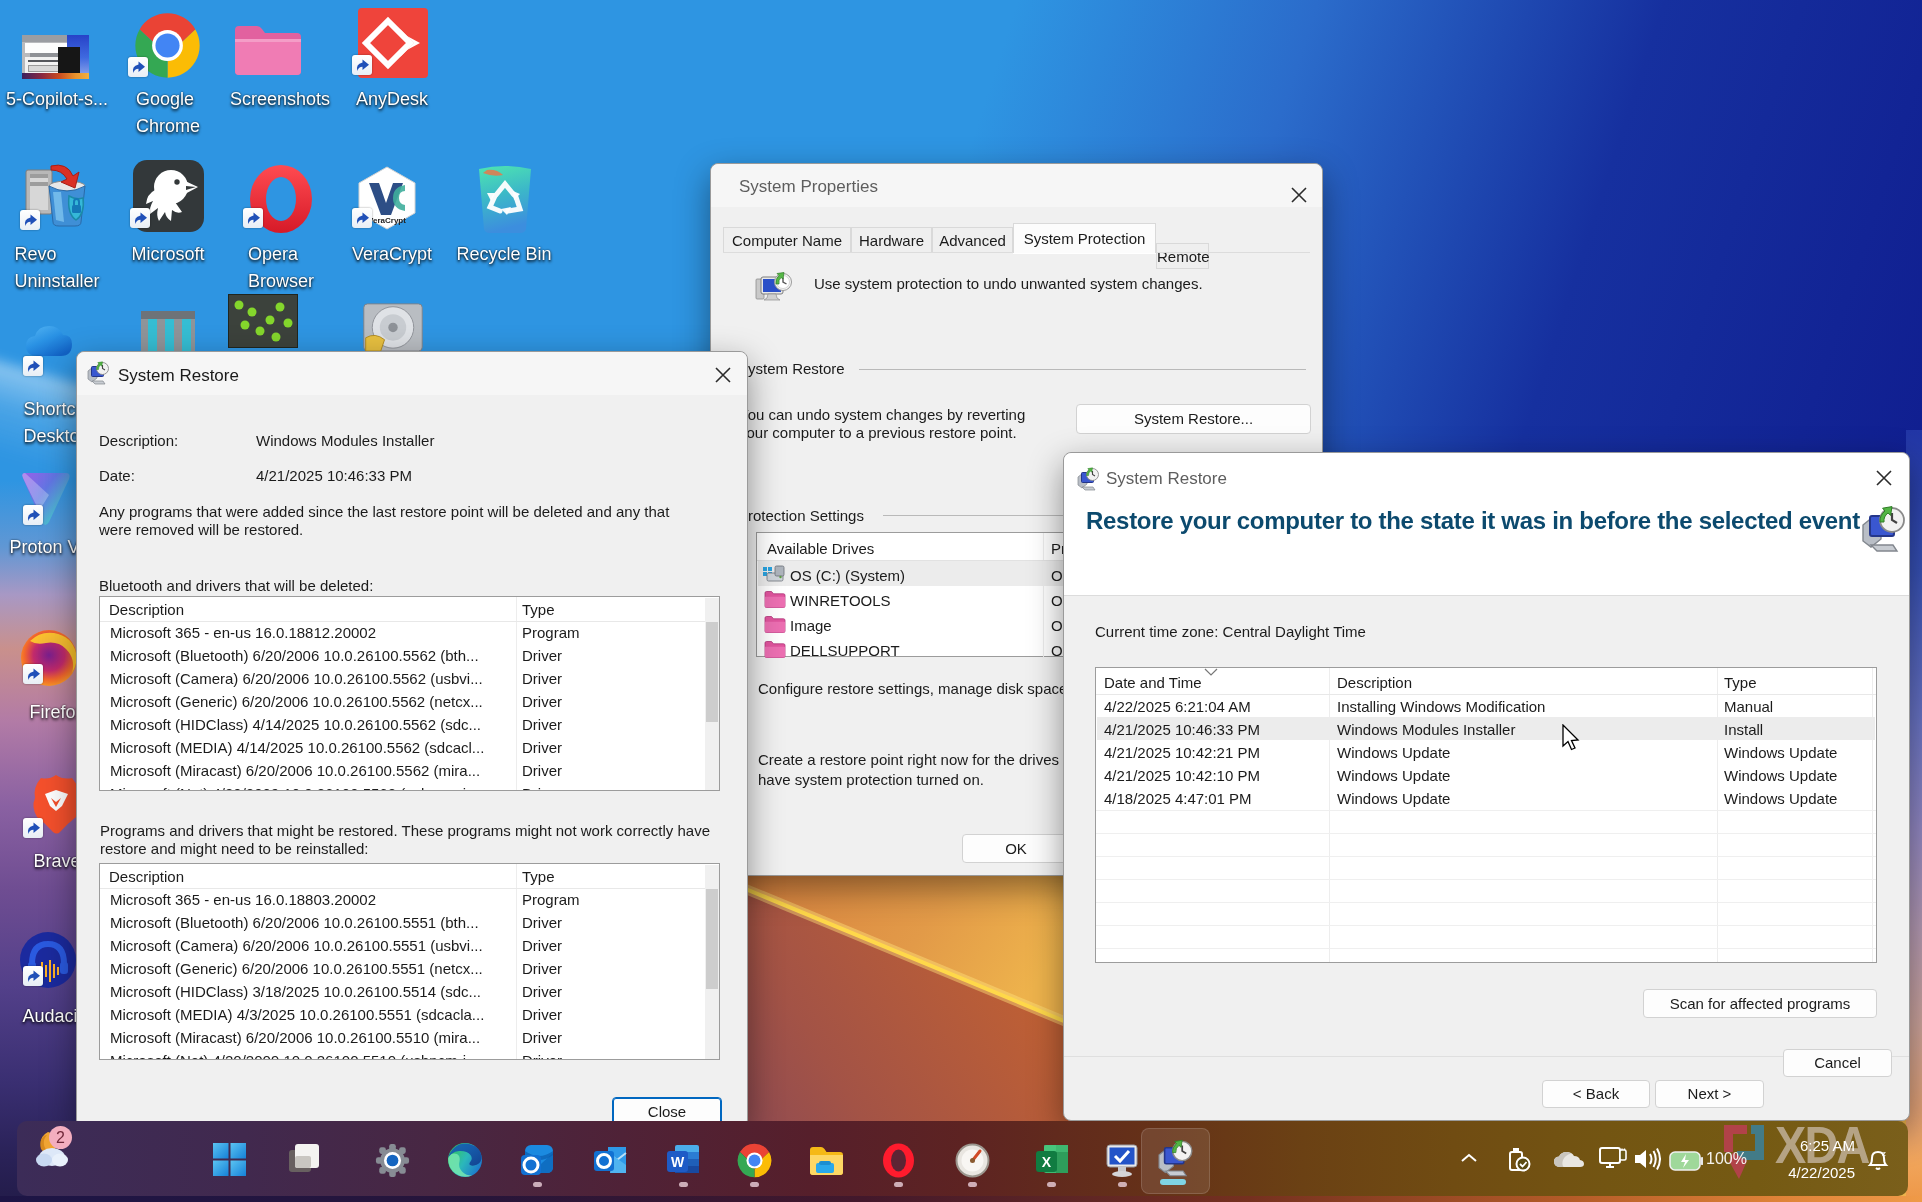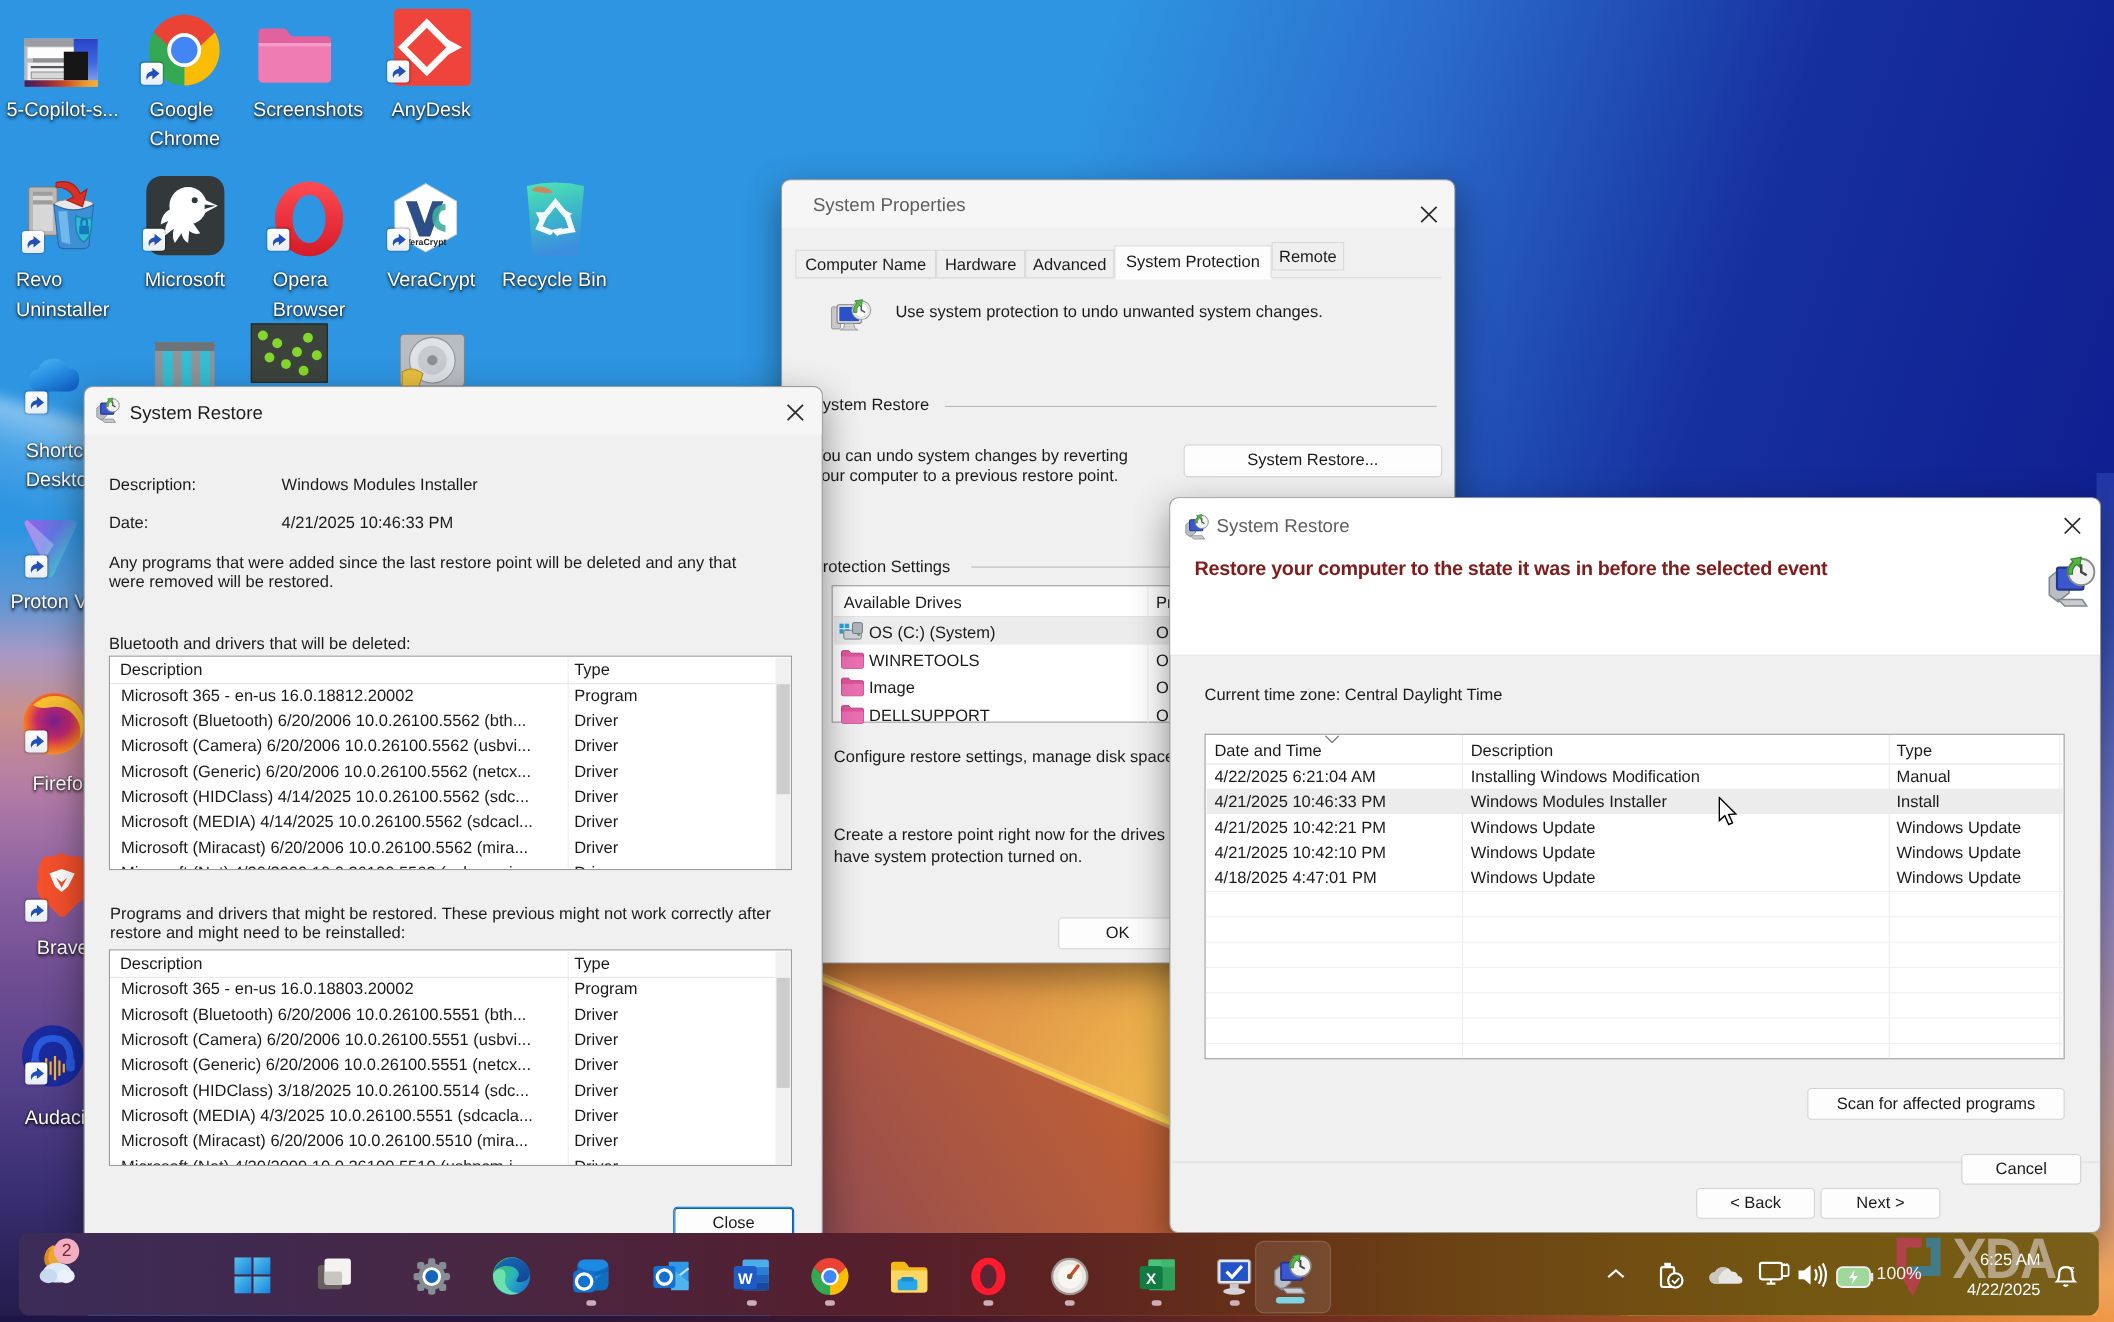--- a/index.html
+++ b/index.html
@@ -296,21 +296,21 @@
     <div class="titlebar"></div>
     <div class="titletxt" style="left:28px;top:13px;">System Properties</div>
     <svg class="abs" style="left:579px;top:22px;" width="18" height="18" viewBox="0 0 18 18">
         <path d="M2 2 L16 16 M16 2 L2 16" stroke="#2b2b2b" stroke-width="1.6"></path>
       </svg>
 
     <div class="abs tab" style="left:12px;top:63px;width:128px;">Computer Name</div>
     <div class="abs tab" style="left:140px;top:63px;width:81px;">Hardware</div>
     <div class="abs tab" style="left:221px;top:63px;width:81px;">Advanced</div>
     <div class="abs tabactive" style="left:302px;top:59px;width:143px;">System Protection</div>
-    <div class="abs tab" style="left:445px;top:56px;width:66px;">Remote</div>
+    <div class="abs tab" style="left:445px;top:79px;width:53px;text-align:right;">Remote</div>
     <div class="abs" style="left:12px;top:88px;width:587px;height:1px;background:#dcdcdc;"></div>
     <div class="abs" style="left:302px;top:88px;width:143px;height:2px;background:#fff;"></div>
 
     <svg class="abs" style="left:43px;top:107px;" width="40" height="40" viewBox="0 0 40 40">
       <g>
         <rect x="2" y="8" width="8" height="20" rx="1" fill="#c9c9c9" stroke="#8e8e8e" stroke-width="0.8"></rect>
         <rect x="7" y="6" width="22" height="17" rx="2" fill="#e8e8e8" stroke="#7c7c7c" stroke-width="1"></rect>
         <rect x="9" y="8" width="18" height="13" fill="#2b50c8"></rect>
         <path d="M14 23 L22 23 L23 27 L26 29 L10 29 L13 27 Z" fill="#d0d0d0" stroke="#8e8e8e" stroke-width="0.7"></path>
         <circle cx="29" cy="11" r="8.5" fill="#f4f4f4" stroke="#9a9a9a" stroke-width="1"></circle>
@@ -407,21 +407,21 @@
         <div class="ltype" style="left:422px;top:119px;">Driver</div>
       <div class="lrow" style="top:142px;">Microsoft (MEDIA) 4/14/2025 10.0.26100.5562 (sdcacl...</div>
         <div class="ltype" style="left:422px;top:142px;">Driver</div>
       <div class="lrow" style="top:165px;">Microsoft (Miracast) 6/20/2006 10.0.26100.5562 (mira...</div>
         <div class="ltype" style="left:422px;top:165px;">Driver</div>
       <div class="lrow" style="top:188px;">Microsoft (Net) 4/20/2009 10.0.26100.5562 (usbncm-i...</div>
         <div class="ltype" style="left:422px;top:188px;">Driver</div>
       <div class="abs" style="left:605px;top:1px;width:14px;height:193px;background:#f0f0f0;"></div>
       <div class="abs" style="left:606px;top:25px;width:12px;height:100px;background:#cdcdcd;"></div>
     </div>
-    <div class="abs t15" style="left:23px;top:470px;width:612px;line-height:18px;">Programs and drivers that might be restored. These previous might not work correctly after restore and might need to be reinstalled:</div>
+    <div class="abs t15" style="left:23px;top:470px;width:612px;line-height:18px;">Programs and drivers that might be restored. These programs might not work correctly have restore and might need to be reinstalled:</div>
     <div class="listbox" style="left:22px;top:511px;width:621px;height:197px;overflow:hidden;">
       <div class="abs t15" style="left:9px;top:4px;">Description</div>
       <div class="abs t15" style="left:422px;top:4px;">Type</div>
       <div class="abs" style="left:416px;top:0;width:1px;height:197px;background:#ededed;"></div>
       <div class="abs" style="left:0;top:24px;width:619px;height:1px;background:#e8e8e8;"></div>
       <div class="lrow" style="top:27px;">Microsoft 365 - en-us 16.0.18803.20002</div>
         <div class="ltype" style="left:422px;top:27px;">Program</div>
       <div class="lrow" style="top:50px;">Microsoft (Bluetooth) 6/20/2006 10.0.26100.5551 (bth...</div>
         <div class="ltype" style="left:422px;top:50px;">Driver</div>
       <div class="lrow" style="top:73px;">Microsoft (Camera) 6/20/2006 10.0.26100.5551 (usbvi...</div>
@@ -449,21 +449,21 @@
       <rect x="4.5" y="5.5" width="12" height="10" rx="1" fill="#3a57d0" stroke="#24368a" stroke-width="1"></rect>
       <path d="M5 20 L16 20 L18 23 L8 23 Z" fill="#c8ccd2" stroke="#82878e" stroke-width="0.7"></path>
       <circle cx="15.5" cy="7.5" r="6" fill="#f2f2f2" stroke="#8a8a8a" stroke-width="0.9"></circle>
       <path d="M15.5 4 L15.5 7.5 L18 9" stroke="#444" stroke-width="1.1" fill="none"></path>
       <path d="M9.5 8.5 A 6.5 6.5 0 0 1 12 3 L10.8 1.6 L15.5 0.8 L14.8 5.2 L13.5 4 A 5 5 0 0 0 11.5 8.5 Z" fill="#52b544" stroke="#2f7d26" stroke-width="0.5"></path>
     </svg>
     <div class="titletxt" style="left:42px;top:16px;">System Restore</div>
     <svg class="abs" style="left:811px;top:16px;" width="18" height="18" viewBox="0 0 18 18">
         <path d="M2 2 L16 16 M16 2 L2 16" stroke="#2b2b2b" stroke-width="1.6"></path>
       </svg>
-    <div class="abs" style="left:22px;top:54px;font-size:18px;font-weight:bold;letter-spacing:-0.3px;color:#7f1d1d;text-align:center;">Restore your computer to the state it was in before the selected event</div>
+    <div class="abs" style="left:22px;top:54px;font-size:24px;font-weight:bold;letter-spacing:-0.3px;color:#0c4a6e;text-align:center;">Restore your computer to the state it was in before the selected event</div>
     <svg class="abs" style="left:797px;top:52px;" width="44" height="50" viewBox="0 0 22 25">
       <path d="M1 10 L6 6 L10 9 L10 17 L5 21 L1 18 Z" fill="#b9bec6" stroke="#82878e" stroke-width="0.7"></path>
       <rect x="4.5" y="5.5" width="12" height="10" rx="1" fill="#3a57d0" stroke="#24368a" stroke-width="1"></rect>
       <path d="M5 20 L16 20 L18 23 L8 23 Z" fill="#c8ccd2" stroke="#82878e" stroke-width="0.7"></path>
       <circle cx="15.5" cy="7.5" r="6" fill="#f2f2f2" stroke="#8a8a8a" stroke-width="0.9"></circle>
       <path d="M15.5 4 L15.5 7.5 L18 9" stroke="#444" stroke-width="1.1" fill="none"></path>
       <path d="M9.5 8.5 A 6.5 6.5 0 0 1 12 3 L10.8 1.6 L15.5 0.8 L14.8 5.2 L13.5 4 A 5 5 0 0 0 11.5 8.5 Z" fill="#52b544" stroke="#2f7d26" stroke-width="0.5"></path>
     </svg>
     <div class="abs t15" style="left:31px;top:170px;">Current time zone: Central Daylight Time</div>
     <div class="listbox" style="left:31px;top:214px;width:782px;height:296px;overflow:hidden;">

